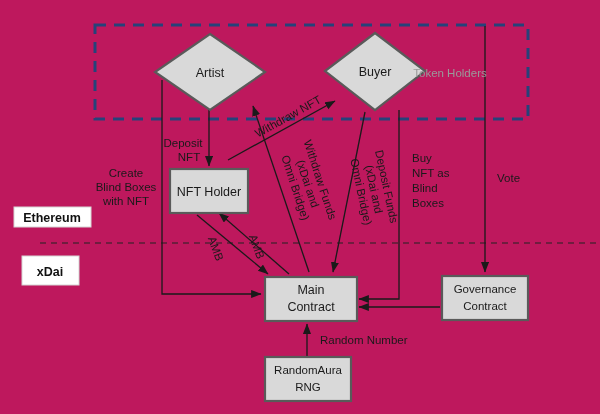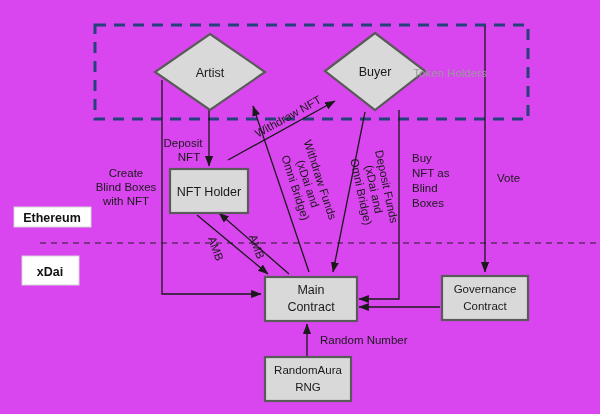--- a/index.html
+++ b/index.html
@@ -4,21 +4,21 @@
 <style>
   html, body {
     margin: 0;
     padding: 0;
     background: #ffffff;
   }
   #stage {
     position: relative;
     width: 600px;
     height: 414px;
-    background: #d946ef;
+    background: #be185d;
     font-family: "Liberation Sans", sans-serif;
     overflow: hidden;
   }
   svg.layer {
     position: absolute;
     left: 0;
     top: 0;
     width: 600px;
     height: 414px;
   }

